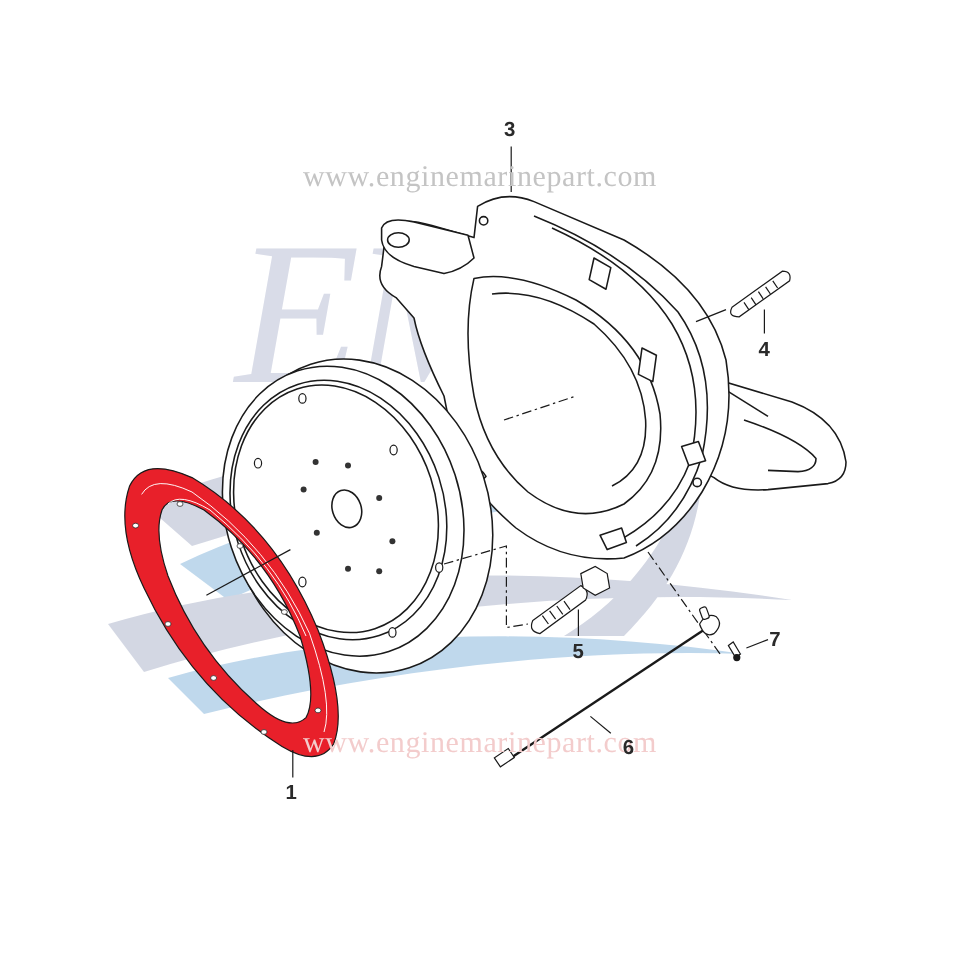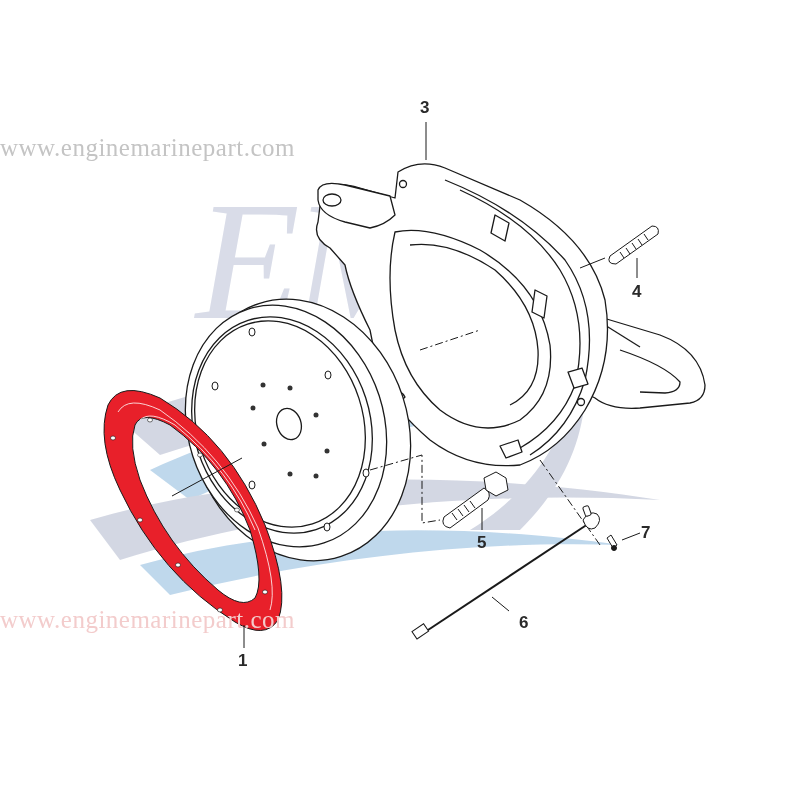--- a/index.html
+++ b/index.html
@@ -1,18 +1,18 @@
 <!DOCTYPE html>
 <html><head>
 <meta charset="utf-8">
 <style>
   html, body { margin: 0; padding: 0; background: #ffffff; }
   body { width: 800px; height: 800px; position: relative; overflow: hidden; font-family: "Liberation Sans", sans-serif; }
   .stage { position: absolute; left: 0; top: 0; width: 800px; height: 800px; }
-  .watermark-text { position: absolute; left: 0; width: 800px; font-family: "Liberation Serif", serif; font-size: 25px; letter-spacing: 0.5px; }
+  .watermark-text { position: absolute; left: 0; width: 800px; text-align: center; font-family: "Liberation Serif", serif; font-size: 25px; letter-spacing: 0.5px; }
   .wm-top { top: 134px; color: #c4c4c4; }
   .wm-bottom { top: 606px; color: #f3cccc; }
   .callout { position: absolute; font-family: "Liberation Sans", sans-serif; font-weight: bold; font-size: 17px; color: #2a2a2a; }
   svg text { font-family: "Liberation Serif", serif; }
 </style>
 </head>
 <body>
 
 <div class="stage">
 

